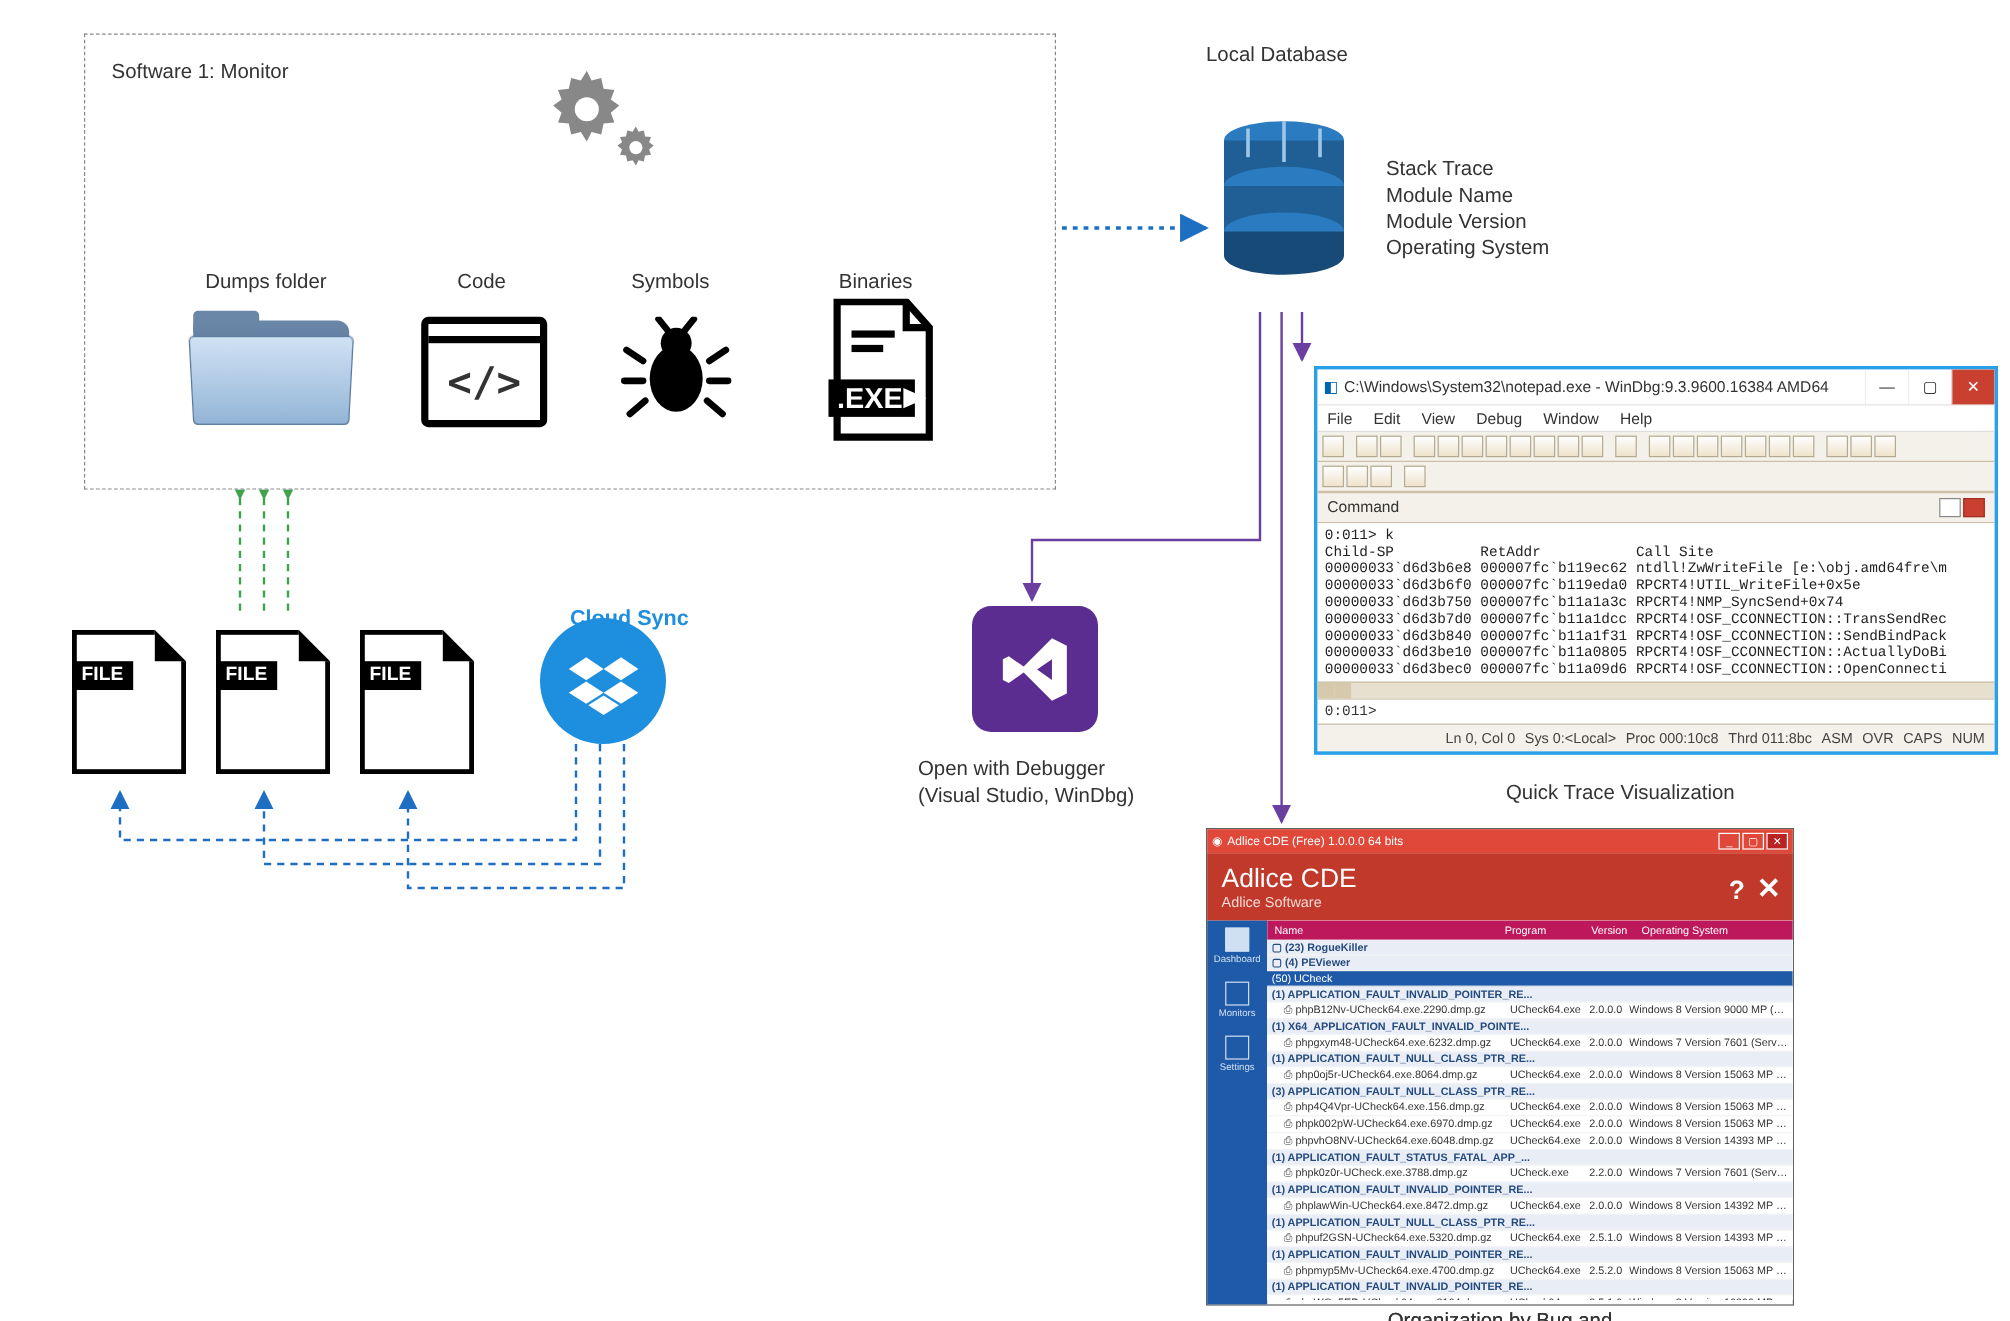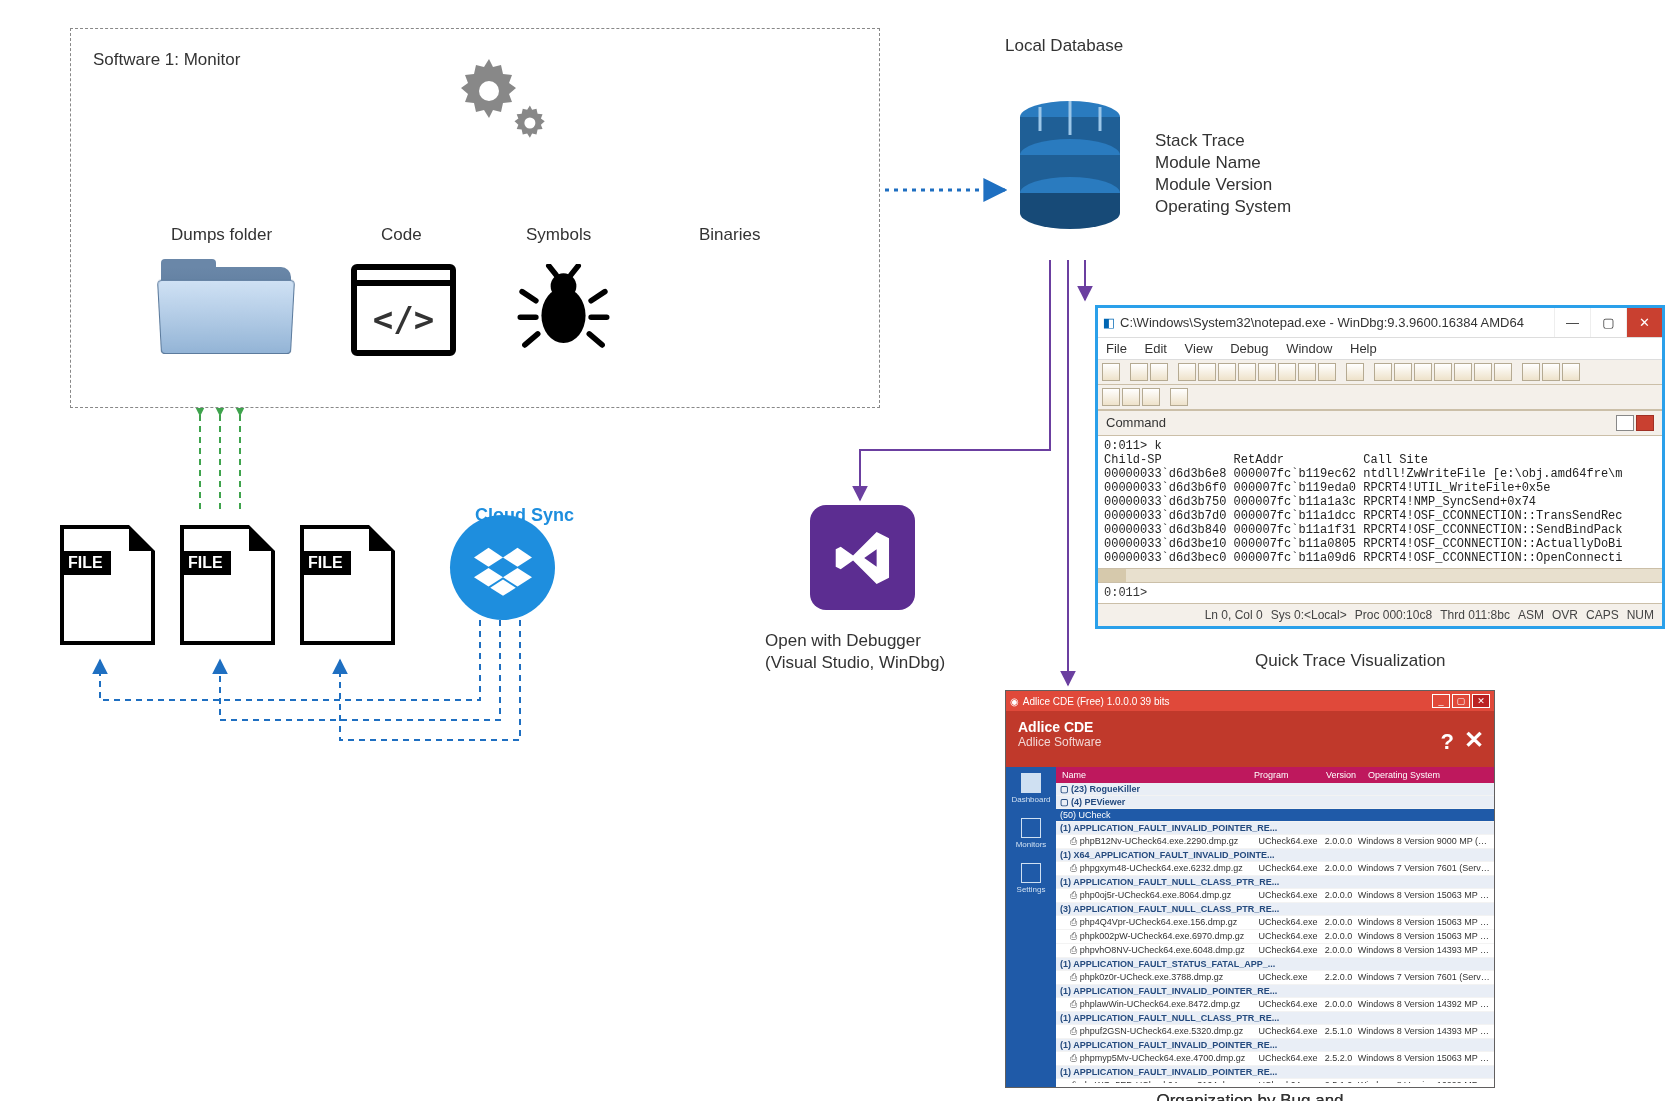--- a/index.html
+++ b/index.html
@@ -145,21 +145,21 @@
   .cde {
     position:absolute; width:490px;
     border:1px solid #615f5f;
     font-family:Arial;font-size:10px;
     background:#fff;
   }
   .cde .osbar{height:20px;background:#e0493a;color:#fff;display:flex;align-items:center;padding:0 4px;}
   .cde .osbar .t{flex:1;font-size:10px;}
   .cde .osbar .b{width:18px;height:14px;border:1px solid #fff;margin-left:2px;text-align:center;font-size:9px;line-height:12px;}
   .cde .hdr{height:56px;background:#c0392b;color:#fff;padding:8px 12px;position:relative;}
-  .cde .hdr .name{font-size:14px;font-weight:bold;}
+  .cde .hdr .name{font-size:22px;font-weight:normal;}
   .cde .hdr .sub{font-size:12px;opacity:.8;}
   .cde .hdr .help{position:absolute;right:40px;top:18px;font-size:22px;font-weight:bold;}
   .cde .hdr .x{position:absolute;right:10px;top:15px;font-size:24px;font-weight:bold;}
   .cde .body{display:flex;height:320px;}
   .cde .side{width:50px;background:#1f5aa8;color:#cfe0f2;display:flex;flex-direction:column;align-items:center;padding-top:6px;font-size:8px;}
   .cde .side .it{margin-bottom:14px;text-align:center;}
   .cde .side .it .ic{width:20px;height:20px;border:1px solid #cfe0f2;margin:0 auto 2px;}
   .cde .side .it.active .ic{background:#cfe0f2;}
   .cde .main{flex:1;overflow:hidden;position:relative;}
   .cde .cols{display:flex;background:#be185d;color:#fff;font-size:9px;}
@@ -250,20 +250,31 @@
     <svg viewBox="0 0 100 100">
         <g fill="#000">
       <ellipse cx="50" cy="56" rx="24" ry="30"></ellipse>
       <circle cx="50" cy="24" r="14"></circle>
       <path d="M20 40 L5 30 M20 58 L3 58 M22 76 L8 88 M80 40 L95 30 M80 58 L97 58 M78 76 L92 88 M42 12 L34 2 M58 12 L66 2" stroke="#000" stroke-width="6" stroke-linecap="round"></path>
     </g>
       </svg>
   </div>
 
   <div class="label" style="left:628px;top:195px;">Binaries</div>
+  <div class="exe-icon" style="left:615px;top:220px;">
+    <svg viewBox="0 0 80 100">
+      <path d="M8 2 H56 L72 20 V96 H8 Z" fill="#fff" stroke="#000" stroke-width="5"></path>
+      <path d="M56 2 V20 H72" fill="none" stroke="#000" stroke-width="5"></path>
+      <rect x="18" y="22" width="30" height="5" fill="#000"></rect>
+      <rect x="18" y="32" width="22" height="5" fill="#000"></rect>
+      <rect x="2" y="56" width="60" height="26" fill="#000"></rect>
+      <text x="8" y="76" fill="#fff" font-family="Arial" font-weight="bold" font-size="20">.EXE</text>
+      <path d="M54 62 L70 69 L54 76 Z" fill="#fff"></path>
+    </svg>
+  </div>
 </div>
 
 <div class="file-icon" style="left:60px; top:525px;">
   <div class="tag">FILE</div>
   </div>
 <div class="file-icon" style="left:180px; top:525px;">
   <div class="tag">FILE</div>
   </div>
 <div class="file-icon" style="left:300px; top:525px;">
   <div class="tag">FILE</div>
@@ -389,21 +400,21 @@
     <span>OVR</span>
     <span>CAPS</span>
     <span>NUM</span>
   </div>
 </div>
 <div class="label" style="left:1255px;top:650px;">Quick Trace Visualization</div>
 
 <div class="cde" style="left:1005px;top:690px;">
   <div class="osbar">
     <span style="margin-right:4px;">◉</span>
-    <span class="t">Adlice CDE (Free) 1.0.0.0 39 bits</span>
+    <span class="t">Adlice CDE (Free) 1.0.0.0 64 bits</span>
     <span class="b">_</span>
     <span class="b">▢</span>
     <span class="b" style="background:#b22;">✕</span>
   </div>
   <div class="hdr">
     <div class="name">Adlice CDE</div>
     <div class="sub">Adlice Software</div>
     <div class="help">?</div>
     <div class="x">✕</div>
   </div>

